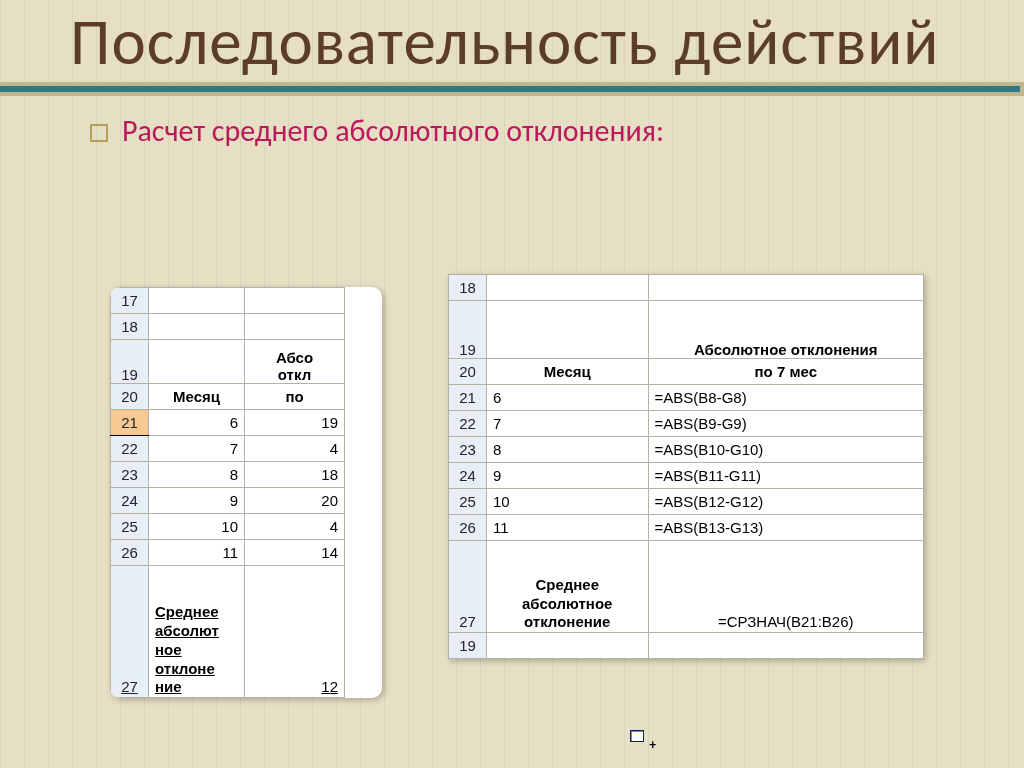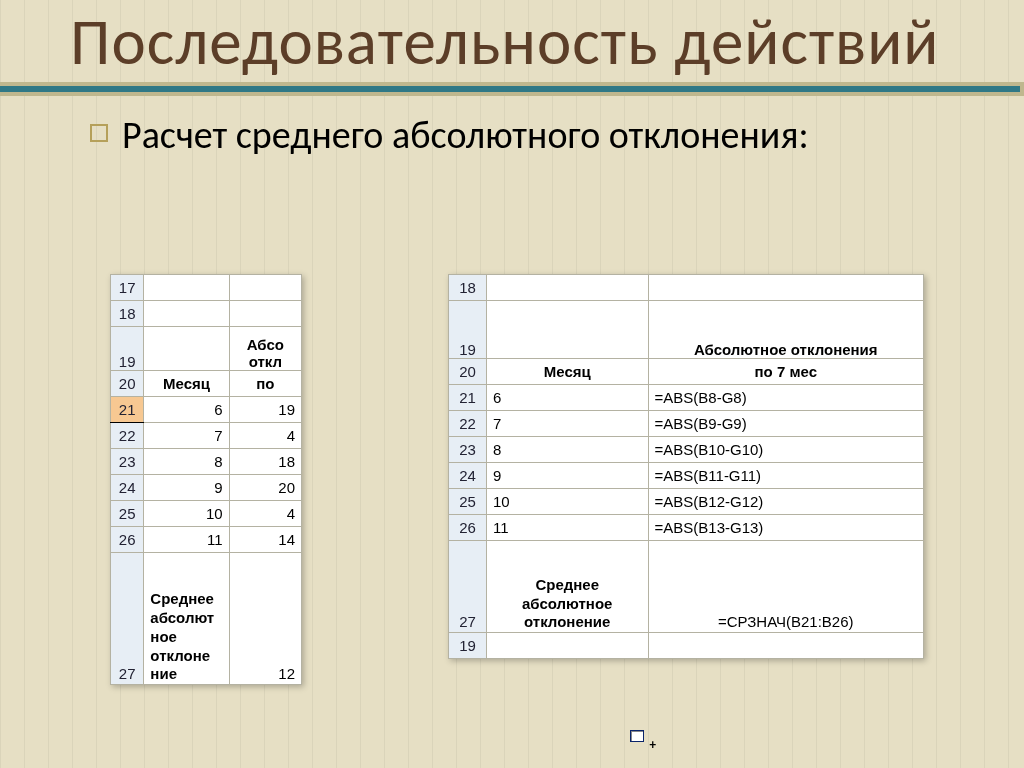--- a/index.html
+++ b/index.html
@@ -43,22 +43,22 @@
   }
   .bullet-icon {
     width: 18px;
     height: 18px;
     border: 2px solid #b5a05a;
     margin-top: 10px;
     margin-right: 14px;
     flex-shrink: 0;
   }
   .sub-text {
-    font-size: 38px;
-    color: #000000;
+    font-size: 30px;
+    color: #be185d;
     line-height: 1.15;
   }
 
   .tables-area {
     position: absolute;
     top: 274px;
     left: 0;
     width: 100%;
     height: 460px;
   }
@@ -92,28 +92,29 @@
     border-bottom: 1px solid #000;
   }
   .bold { font-weight: bold; }
   .ra { text-align: right; }
   .ca { text-align: center; }
 
   
   .xl-left {
     position: absolute;
     left: 110px;
-    top: 0;
-    width: 192px;
+    top: 13px;
+    width: 272px;
     overflow: hidden;
+    border-radius: 10px;
   }
   .xl-left .colA { width: 96px; }
   .xl-left .colB { width: 100px; }
   .xl-left .tall { height: 44px; vertical-align: bottom; }
-  .xl-left .r27 { height: 132px; vertical-align: bottom; white-space: normal; line-height: 1.25; }
+  .xl-left .r27 { height: 132px; vertical-align: bottom; white-space: normal; line-height: 1.25; text-decoration: underline; }
 
   
   .xl-right {
     position: absolute;
     left: 448px;
     top: 0;
     width: 476px;
   }
   .xl-right .colA { width: 162px; }
   .xl-right .colB { width: 276px; }

